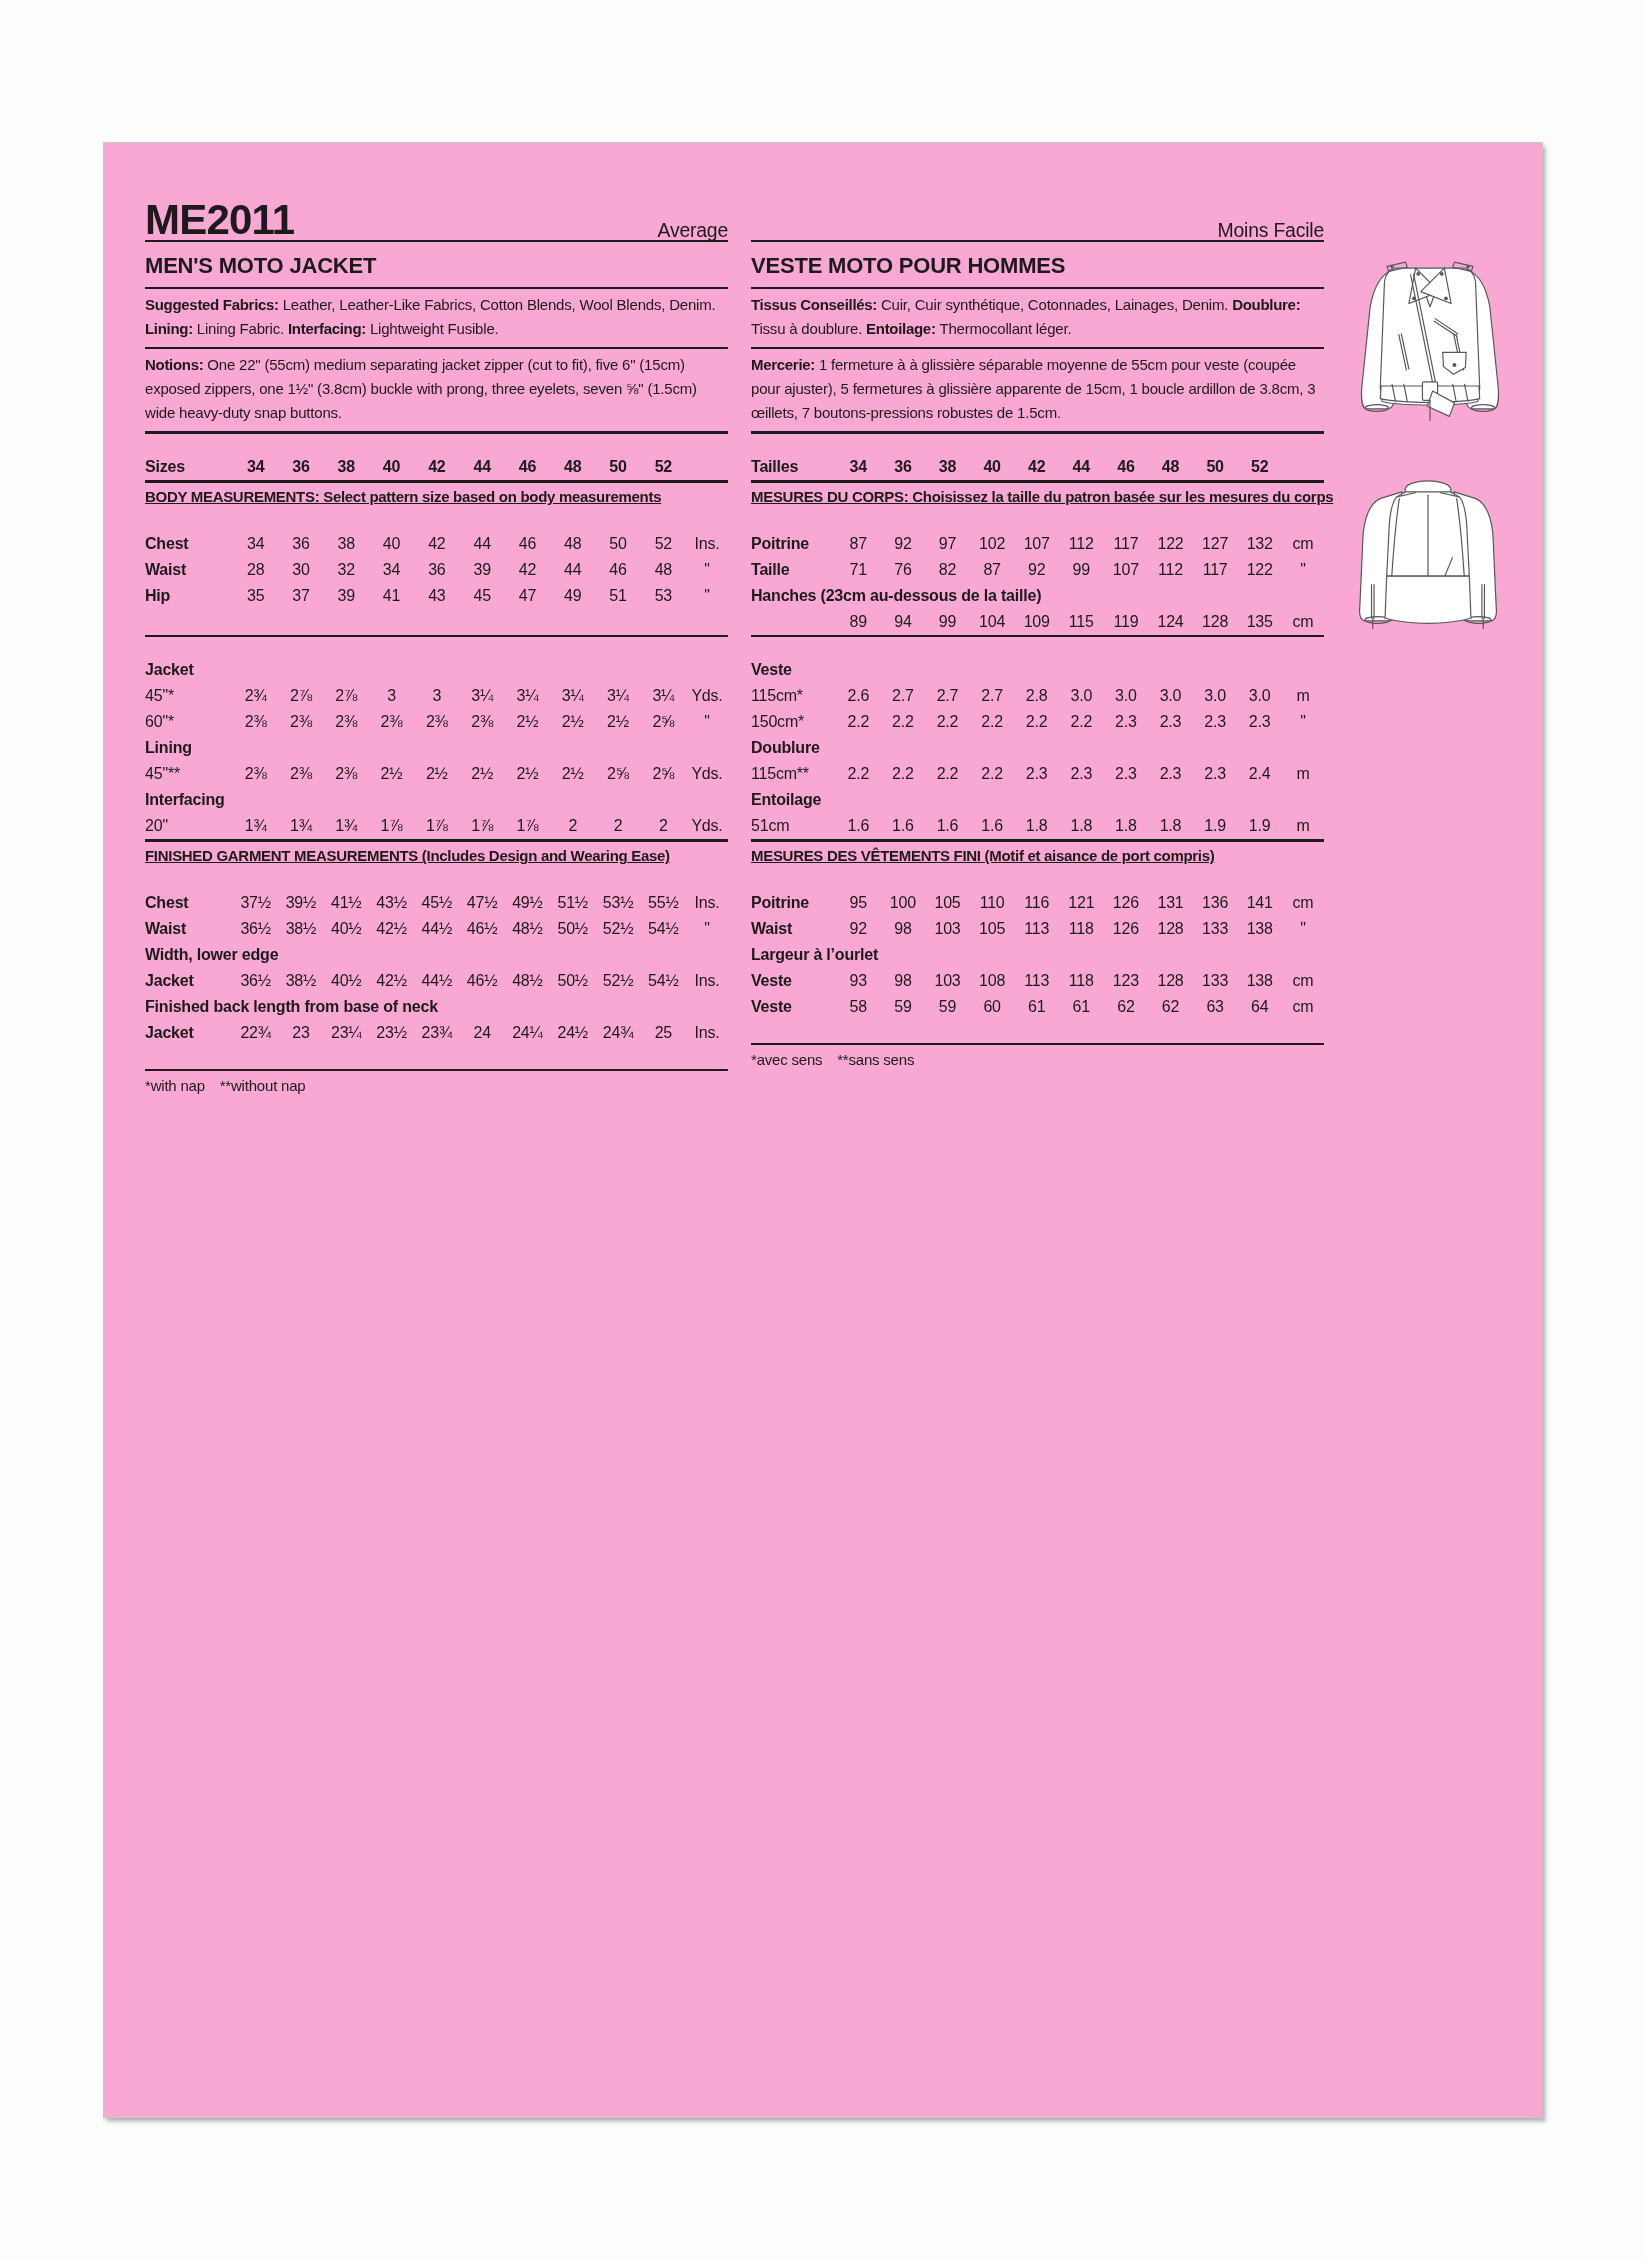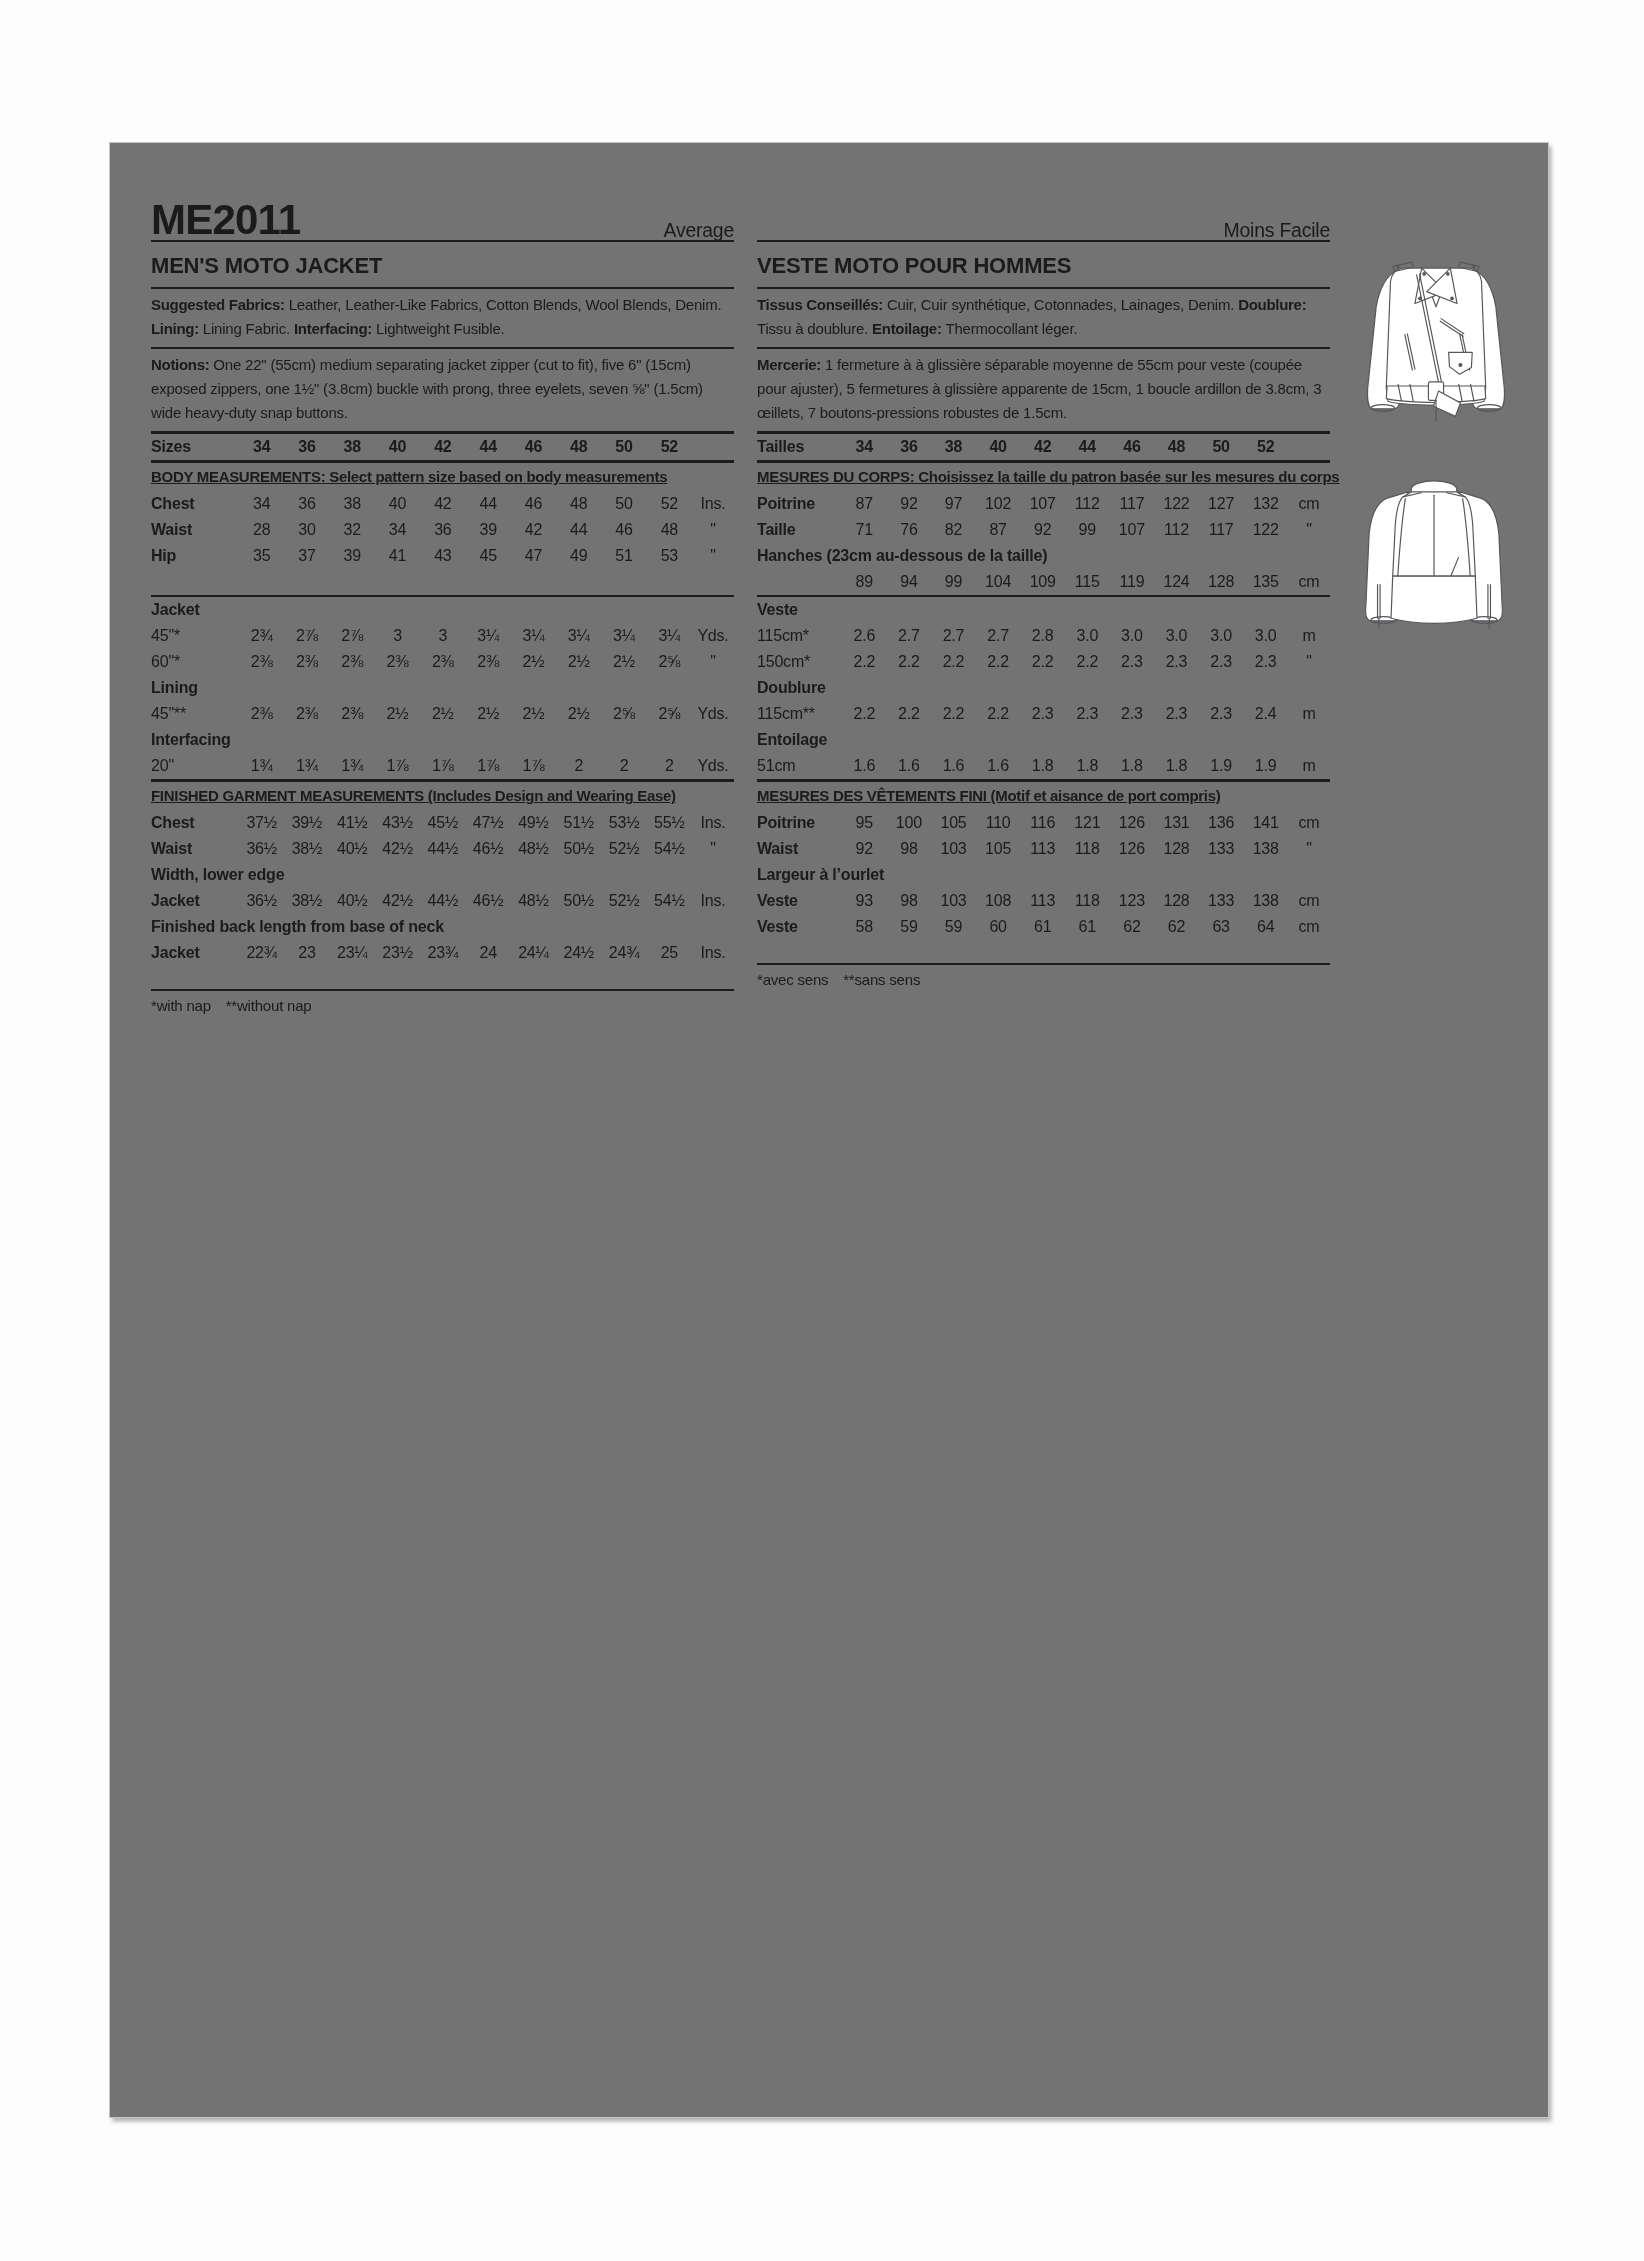--- a/index.html
+++ b/index.html
@@ -5,22 +5,22 @@
   html,body{margin:0;padding:0;}
   body{
     width:1644px;height:2261px;
     background:#fdfdfd;
     font-family:"Liberation Sans","DejaVu Sans",sans-serif;
     color:#1c1a1b;
     letter-spacing:-0.2px;
   }
   .screen{position:relative;width:1644px;height:2261px;overflow:hidden;}
   .sheet{
-    position:absolute;left:109px;top:142px;width:1438px;height:1974px;
-    background:#737373;border:0.8px solid #c6c6c6;
+    position:absolute;left:103px;top:142px;width:1438px;height:1974px;
+    background:#f9a8d4;border:0.8px solid #c6c6c6;
     box-shadow:3.4px 4.2px 4.2px rgba(110,110,110,0.55);
   }
   .col{position:absolute;top:46px;}
   .col-en{left:41px;width:583px;--lblw:88px;}
   .col-fr{left:647px;width:573px;--lblw:85px;}
 
   .masthead{display:flex;justify-content:space-between;align-items:flex-end;height:51px;}
   .code{font-size:42px;font-weight:bold;line-height:0.92;letter-spacing:-0.8px;}
   .difficulty{font-size:19.4px;line-height:1.05;}
 
@@ -28,21 +28,21 @@
   .rule.heavy{border-top:3.4px solid #1d1b1c;}
 
   .doc-title{padding:11px 0 7.6px;font-size:22px;font-weight:bold;}
 
   .para{padding:4.2px 0 6px;font-size:15px;line-height:24px;}
   .para b{letter-spacing:-0.3px;}
 
   .section-heading{font-size:15px;font-weight:bold;letter-spacing:-0.3px;
     height:28px;display:flex;align-items:center;white-space:nowrap;text-decoration:underline;}
 
-  .t-table{width:100%;}
+  .t-table{width:100%;margin-top:20px;}
   .t-row{display:grid;grid-template-columns:var(--lblw) repeat(10,1fr) 42px;
     align-items:center;height:26px;font-size:16px;}
   .t-lbl{text-align:left;white-space:nowrap;}
   .t-val{text-align:center;}
   .t-unit{text-align:center;}
   .b{font-weight:bold;}
   .span-all{grid-column:1/-1;}
   .t-spacer{height:26px;}
   .gap{height:23px;}
 

